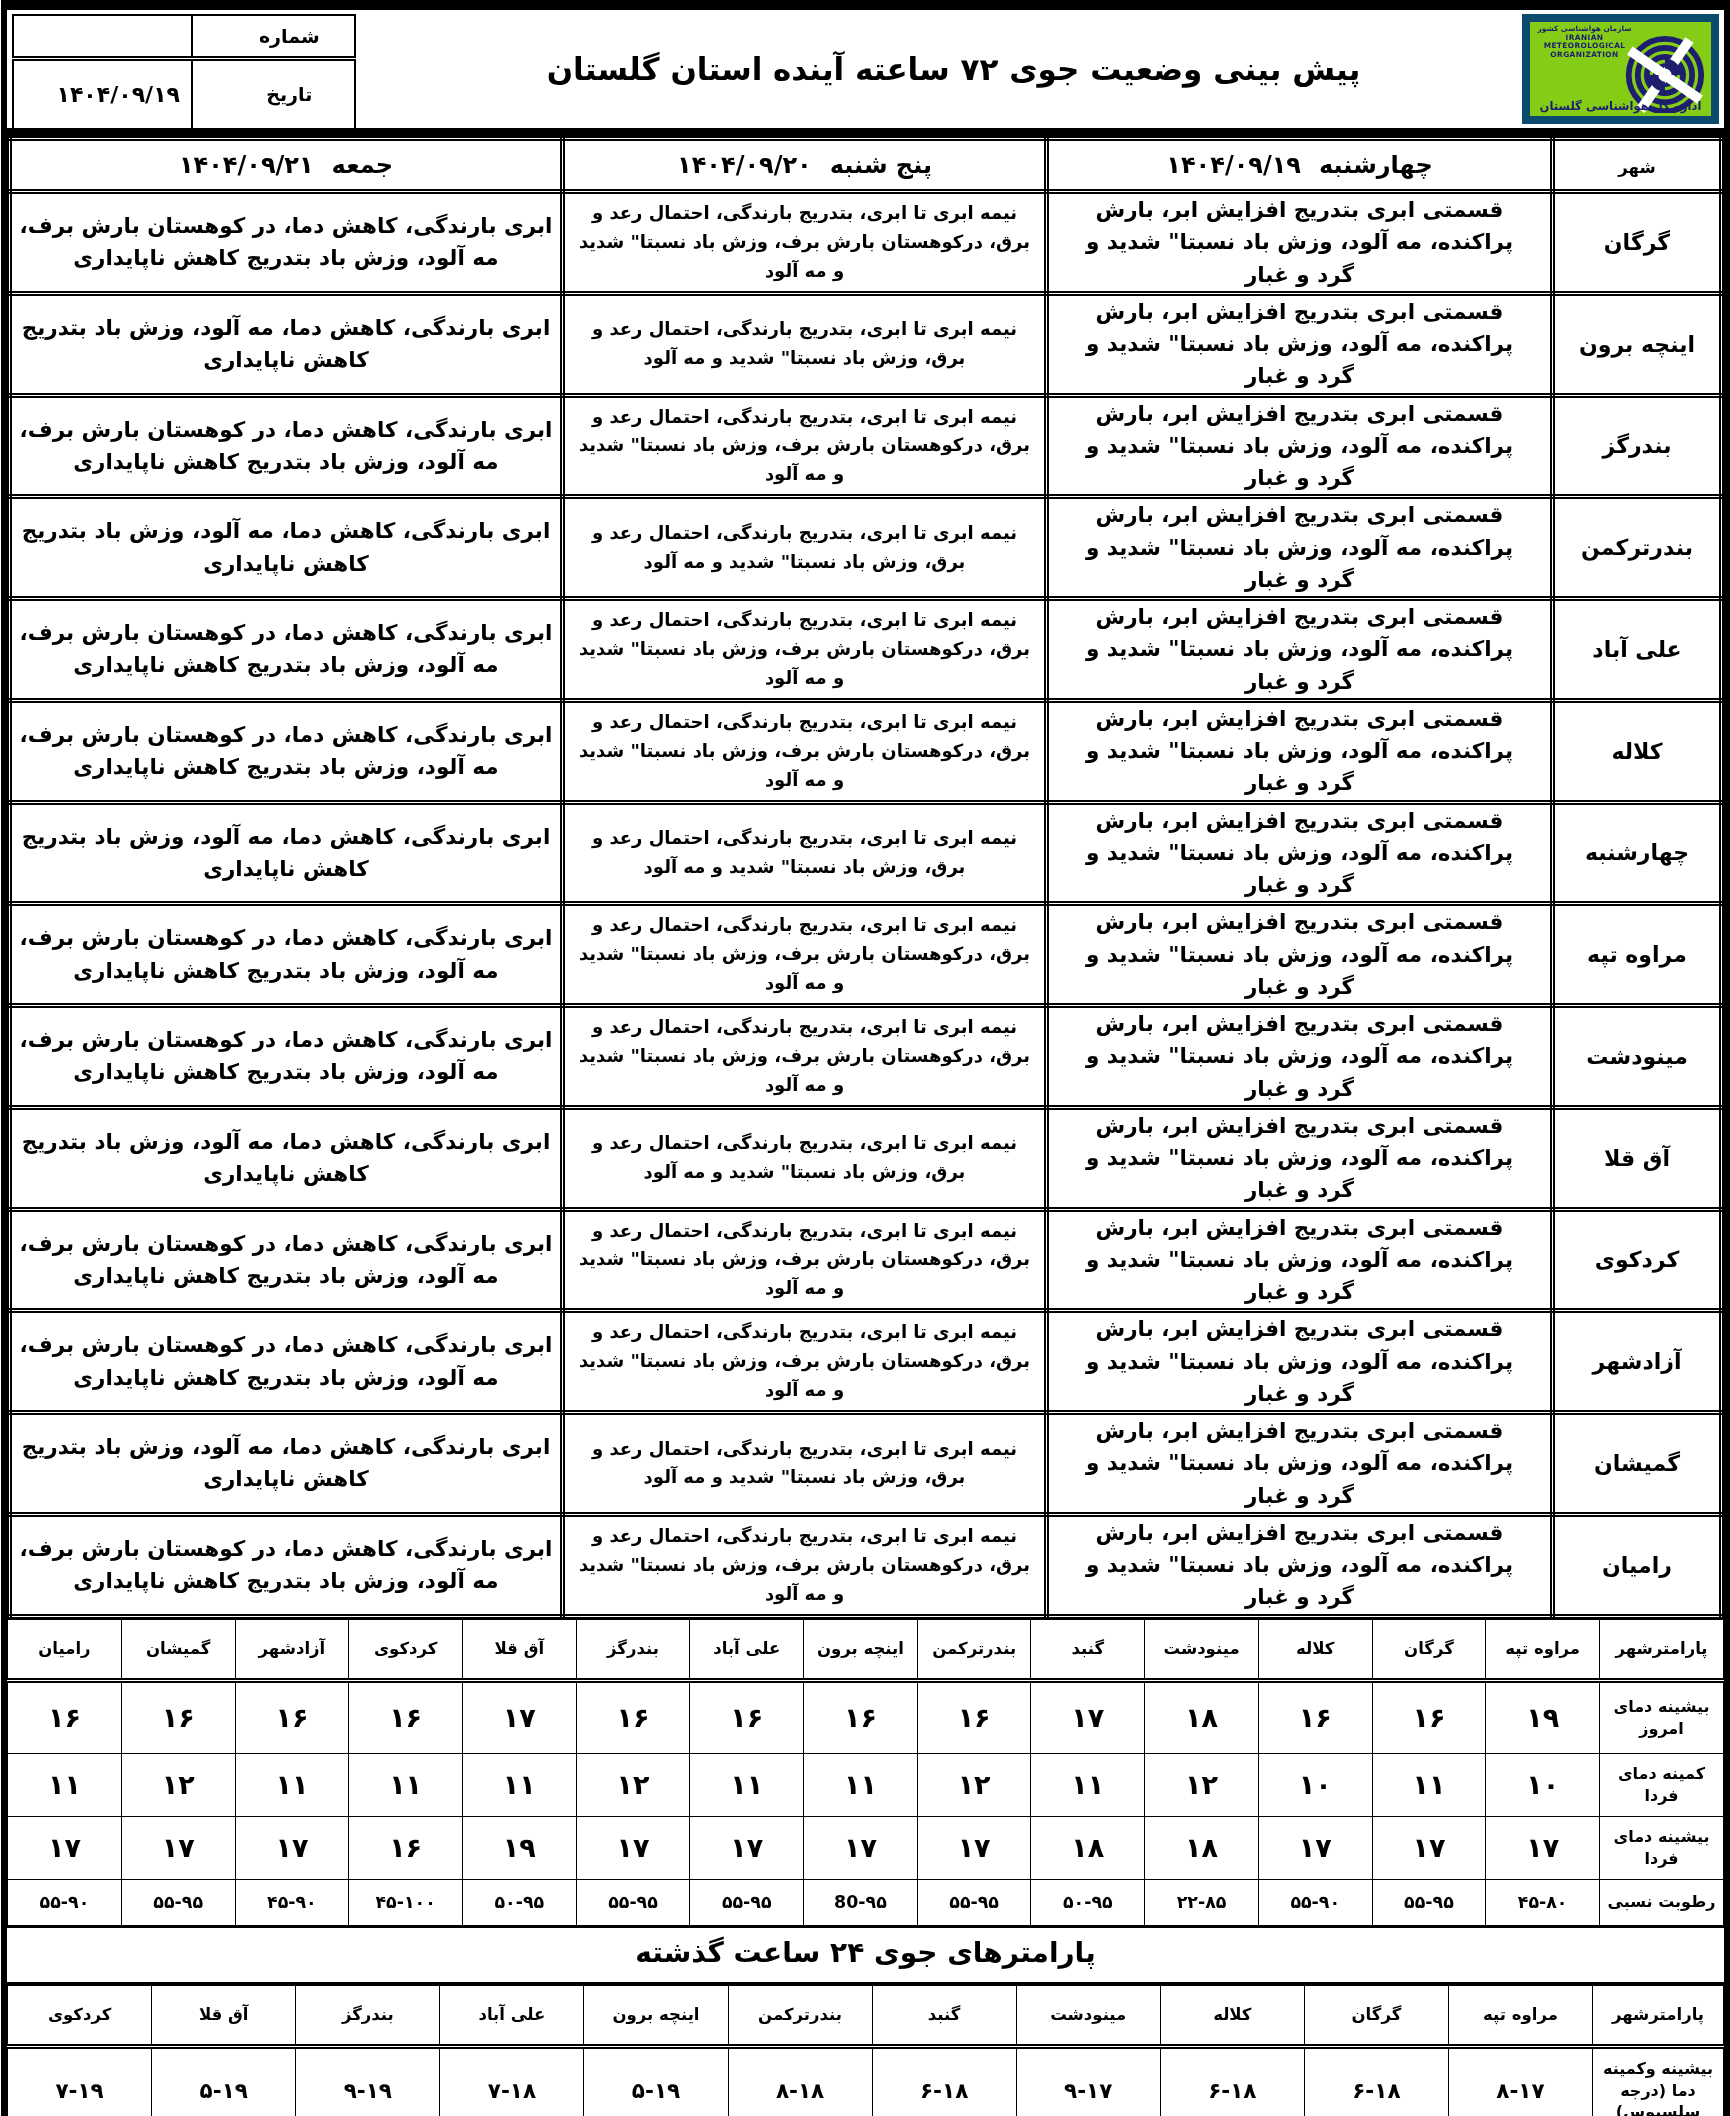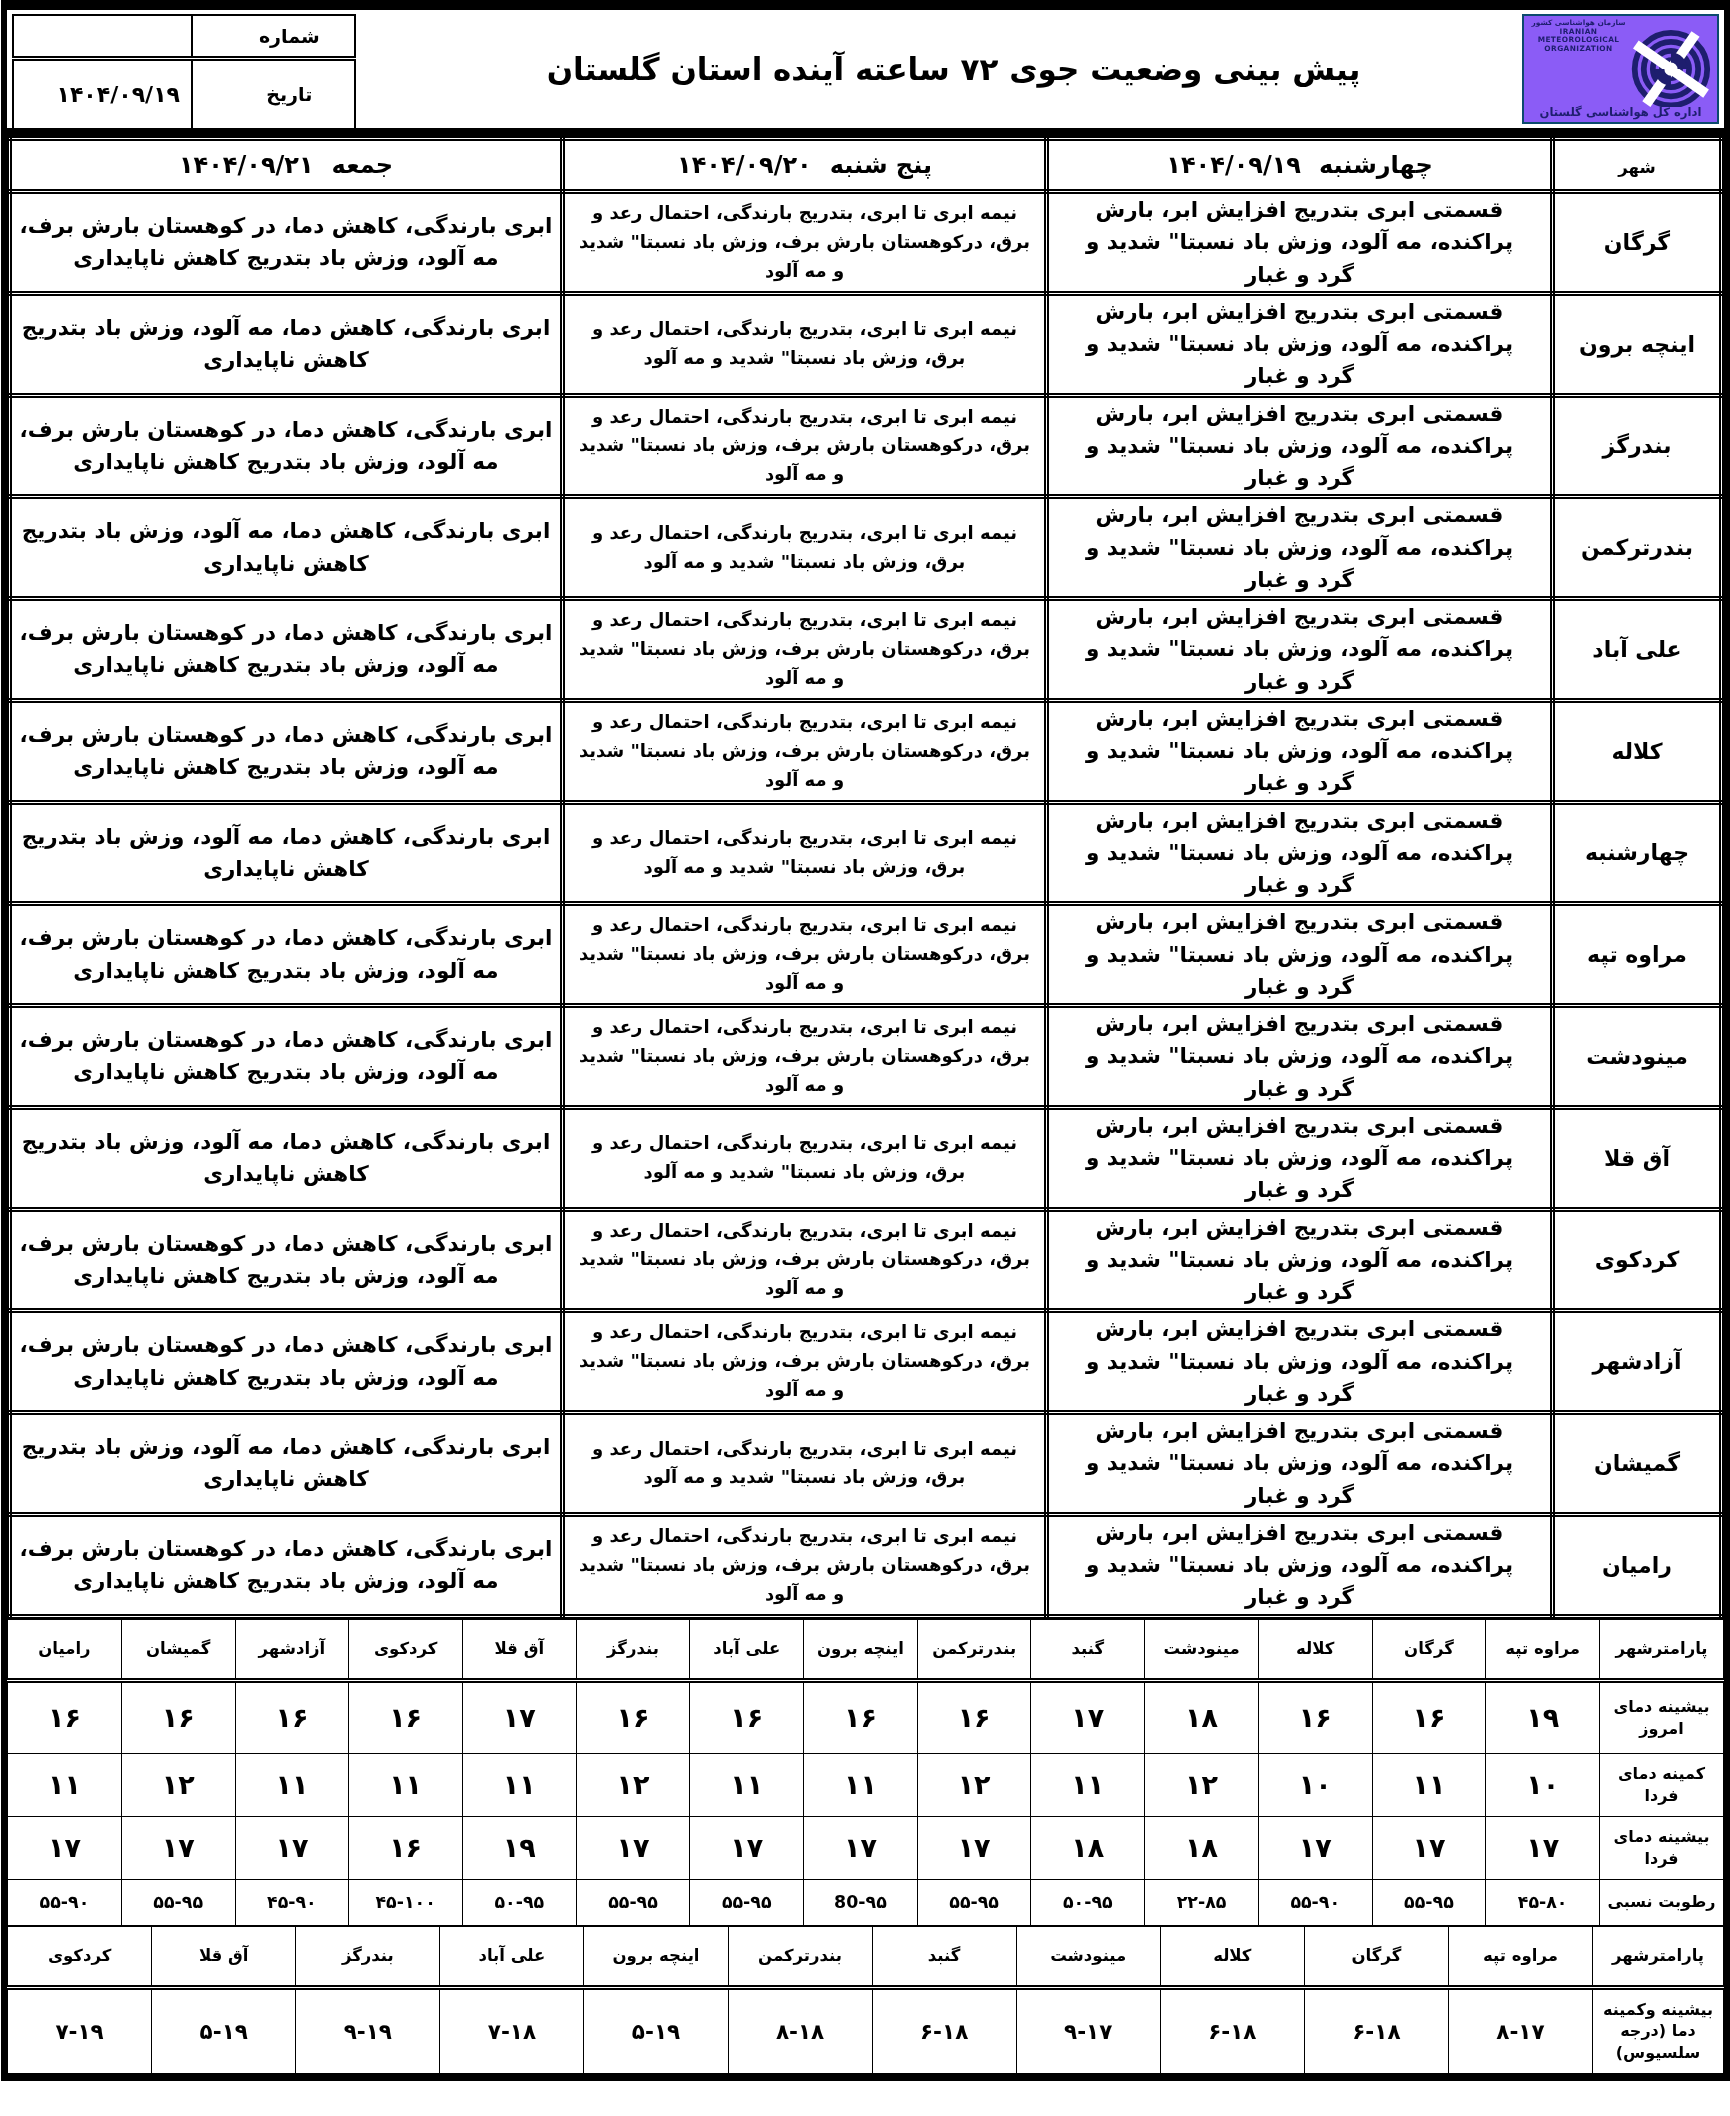--- a/index.html
+++ b/index.html
@@ -7,21 +7,21 @@
     width: 1731px;
     background: #ffffff;
     direction: rtl;
     font-family: "DejaVu Sans", sans-serif;
     color: #000;
   }
   .frame { border: 7.4px solid #000; border-top-width: 10px; background: #fff; }
 
   
   .hdr { display: flex; align-items: stretch; height: 126px; border-bottom: 8.3px solid #000; padding: 4.1px 5px; gap: 6.6px; }
-  .logo-box { width: 197px; border: 2px solid #0c4a6e; position: relative; background: #8b5cf6; flex: 0 0 auto; overflow: hidden; }
+  .logo-box { width: 197px; border: 8px solid #0c4a6e; position: relative; background: #84cc16; flex: 0 0 auto; overflow: hidden; }
   .logo-top { position: absolute; top: 3.3px; left: 5px; width: 99px; text-align: center; color: #1e1e6e; line-height: 1.15; }
   .logo-fa { font-size: 7.4px; font-weight: bold; }
   .logo-en { font-size: 7.4px; font-weight: bold; letter-spacing: 0.4px; direction: ltr; }
   .logo-spiral { position: absolute; top: 1.7px; right: 3.3px; }
   .logo-office { position: absolute; bottom: 2.5px; right: 0; left: 0; text-align: center; color: #1e1e6e; font-size: 11.6px; font-weight: bold; }
   .title-wrap { flex: 1 1 auto; display: flex; align-items: center; justify-content: center; }
   .title-wrap h1 { font-size: 31px; font-weight: bold; text-align: center; margin-left: 29px; }
   .meta { border-collapse: collapse; width: 344px; flex: 0 0 auto; }
   .meta td { border: 2.5px solid #000; padding-left: 32px; }
   .meta tr:first-child td { border-bottom: 5px double #000; }
@@ -320,20 +320,21 @@
           <td class="num range">۵۵-۹۵</td>
           <td class="num range">۵۰-۹۵</td>
           <td class="num range">۴۵-۱۰۰</td>
           <td class="num range">۴۵-۹۰</td>
           <td class="num range">۵۵-۹۵</td>
           <td class="num range">۵۵-۹۰</td>
         </tr>
       </tbody>
   </table>
 
+  <div class="section-title">پارامترهای جوی ۲۴ ساعت گذشته</div>
   <table class="params p2">
     <thead>
         <tr>
           <th class="corner">پارامترشهر</th>
           <th>مراوه تپه</th>
           <th>گرگان</th>
           <th>کلاله</th>
           <th>مینودشت</th>
           <th>گنبد</th>
           <th>بندرترکمن</th>

